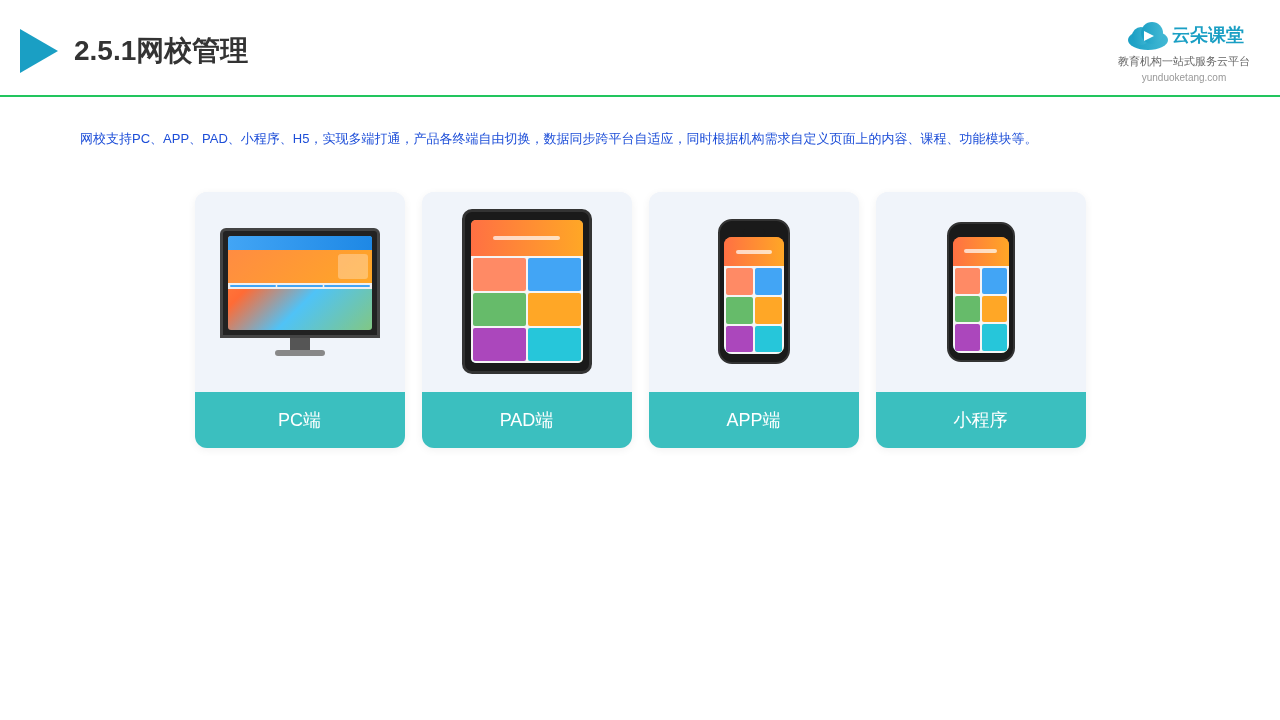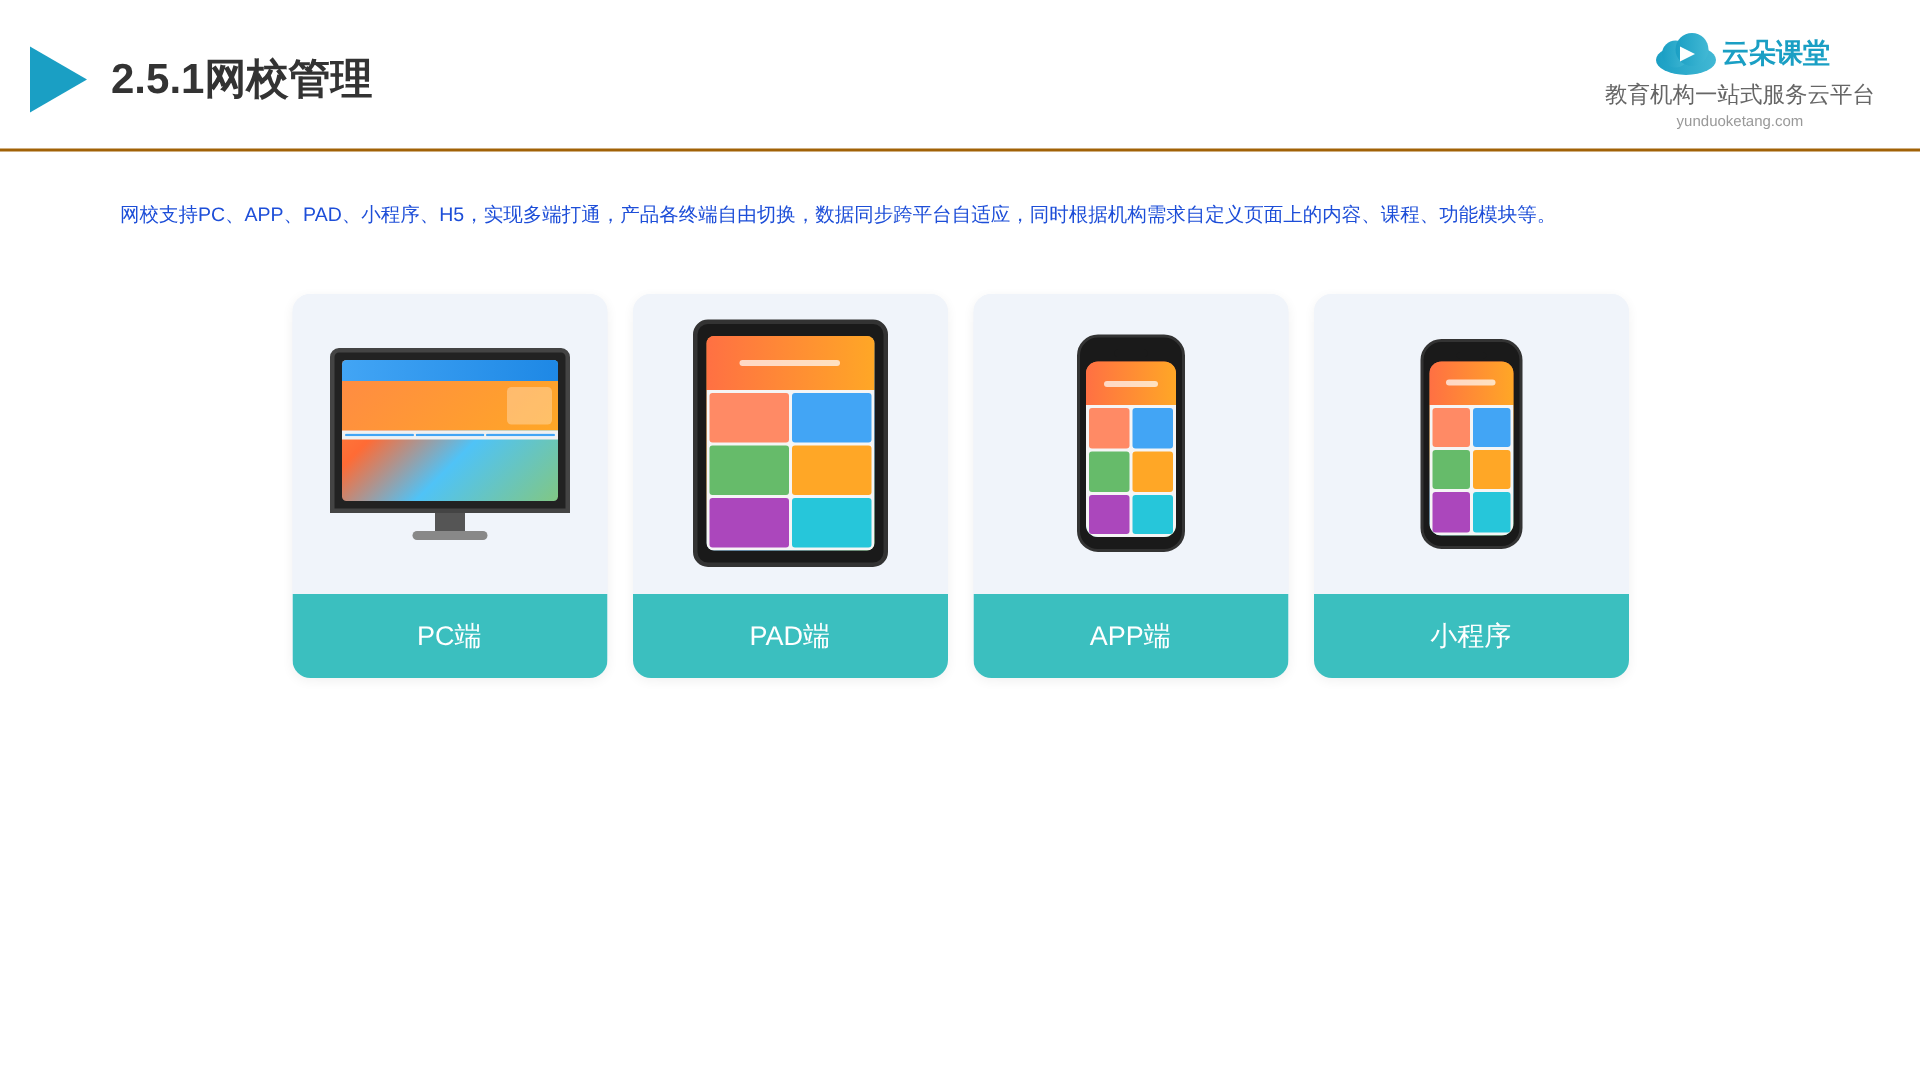--- a/index.html
+++ b/index.html
@@ -11,21 +11,21 @@
       overflow: hidden;
       position: relative;
     }
 
     
     .header {
       display: flex;
       align-items: center;
       justify-content: space-between;
       padding: 18px 30px 12px 20px;
-      border-bottom: 2px solid #a16207;
+      border-bottom: 2px solid #22c55e;
     }
     .header-left {
       display: flex;
       align-items: center;
       gap: 16px;
     }
     .play-icon {
       width: 0;
       height: 0;
       border-top: 22px solid transparent;
@@ -48,21 +48,21 @@
       display: flex;
       align-items: center;
       gap: 0;
     }
     .logo-text-main {
       font-size: 18px;
       font-weight: bold;
       color: #1a9fc4;
     }
     .logo-subtitle {
-      font-size: 15px;
+      font-size: 11px;
       color: #666;
       text-align: right;
       margin-top: 2px;
     }
     .logo-url {
       font-size: 10px;
       color: #999;
       margin-top: 3px;
     }
 

